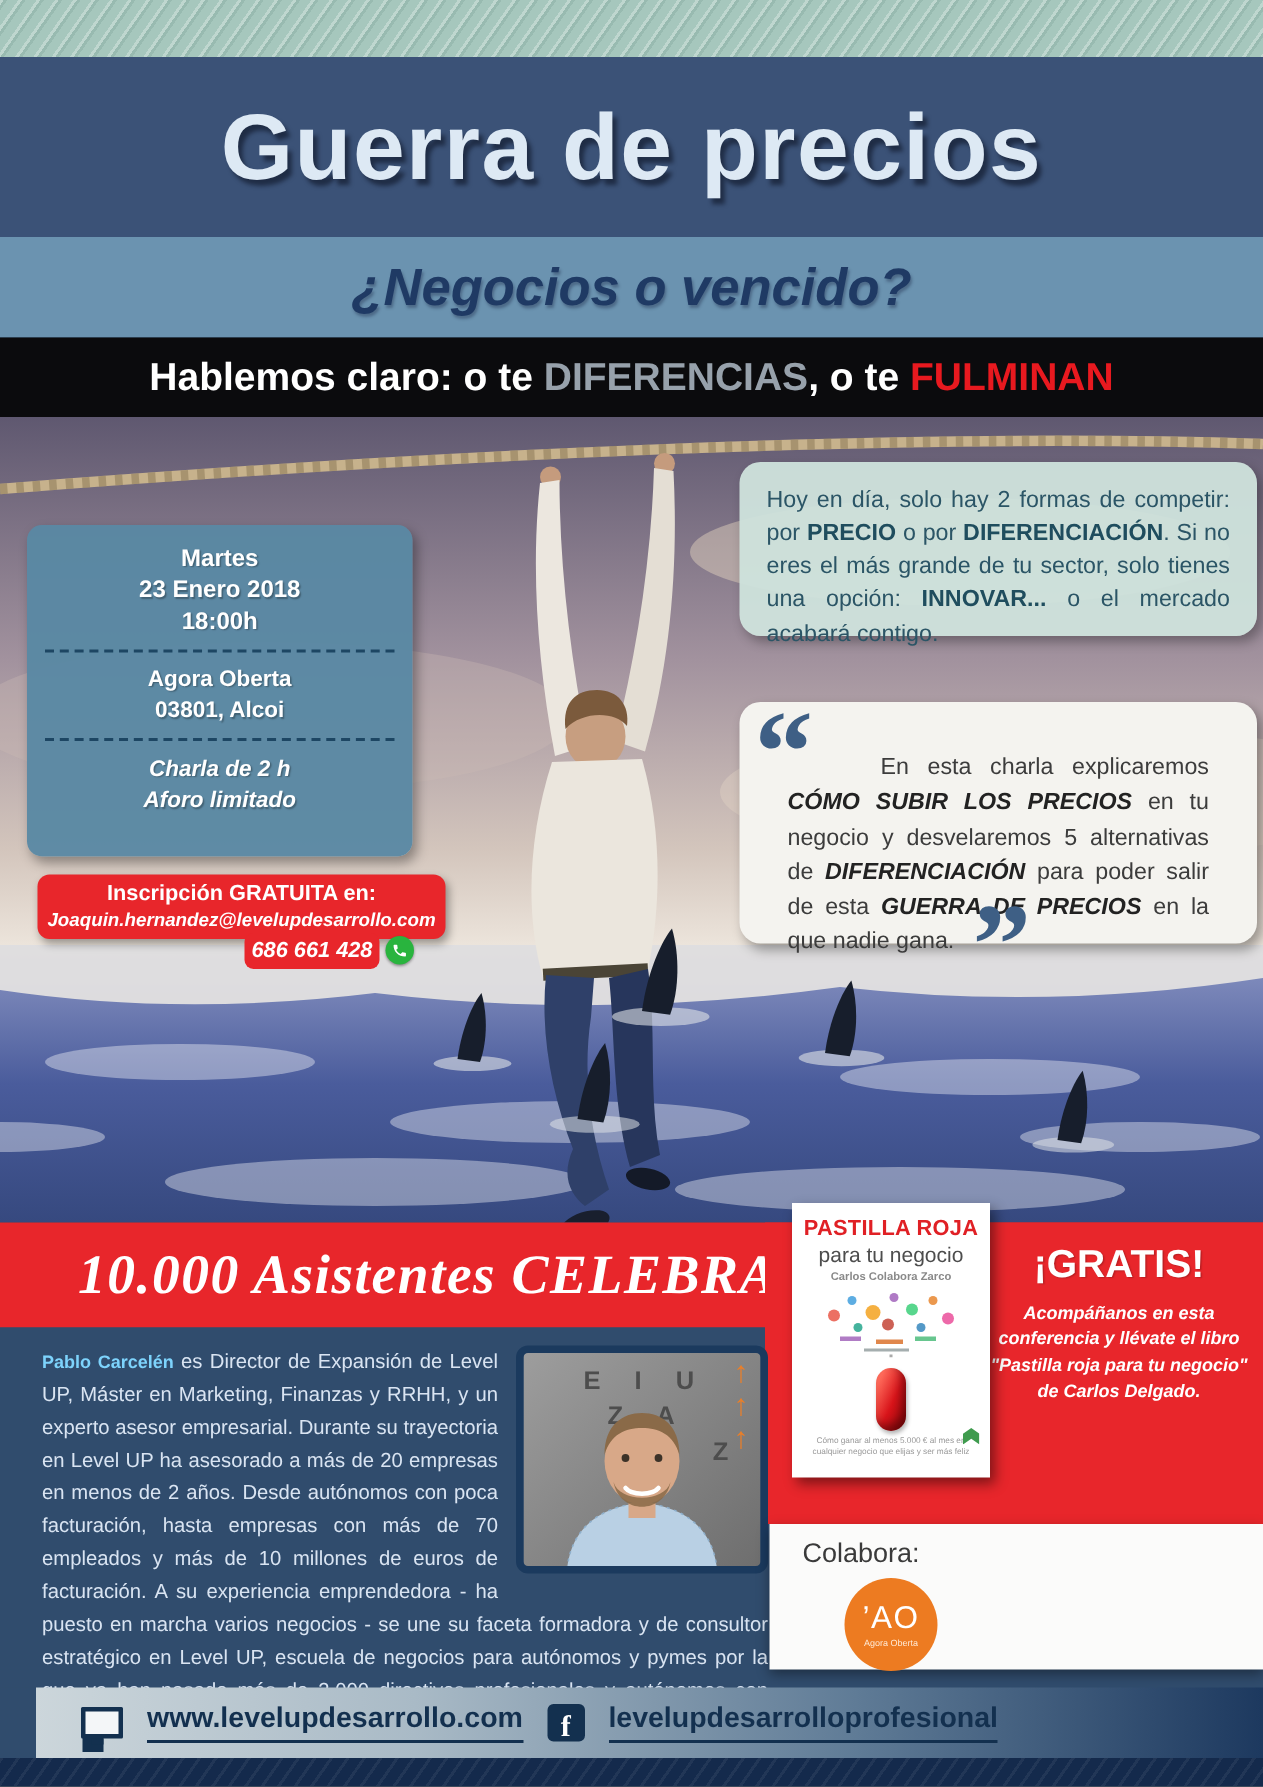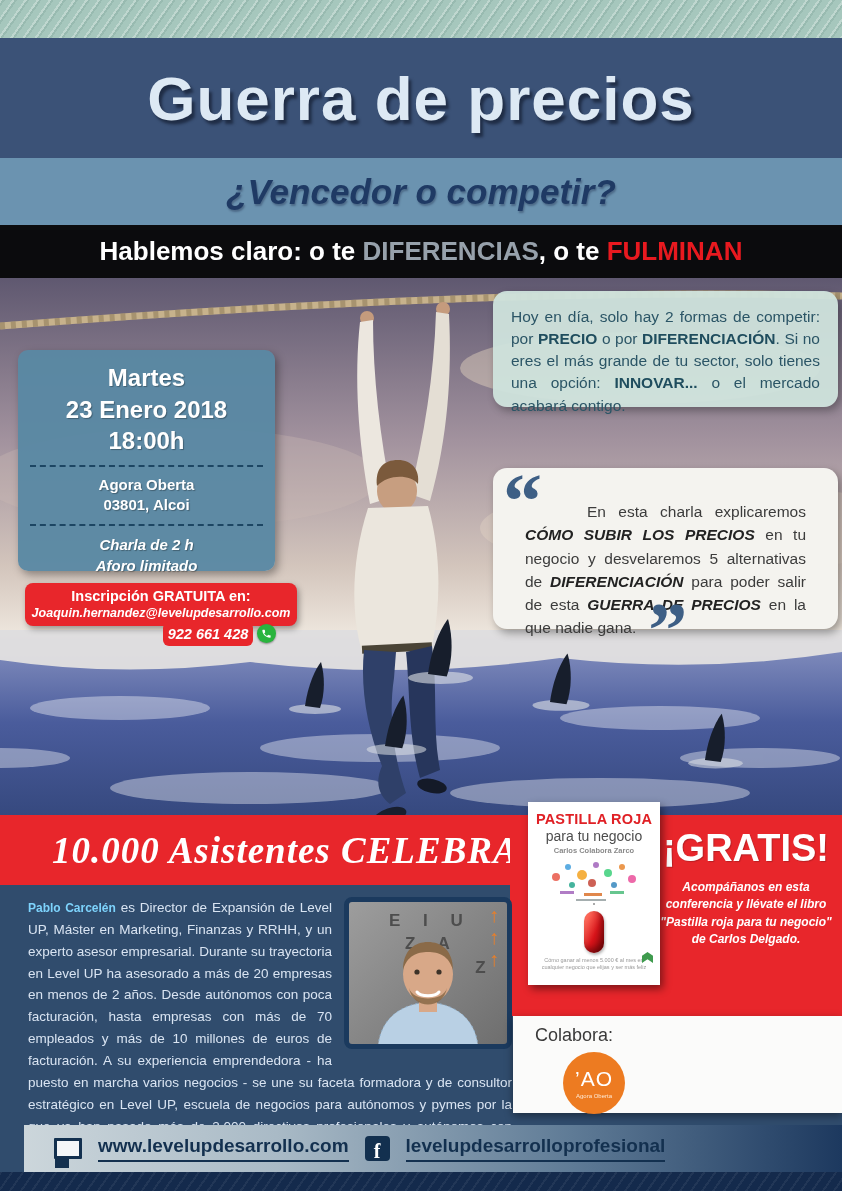--- a/index.html
+++ b/index.html
@@ -24,56 +24,56 @@
   .black-bar .hl-gray{color:#97a1ab;}
   .black-bar .hl-red{color:#e8191f;}
 
   
   .hero{top:278px;left:0;width:842px;height:537px;}
 
   
   .schedule-box{left:18px;top:350px;width:257px;height:221px;background:rgba(90,136,163,.96);
     border-radius:10px;box-shadow:3px 4px 8px rgba(0,0,0,.35);color:#fff;text-align:center;
     box-sizing:border-box;padding:12px 10px;}
-  .schedule-box .l1{font-size:24px;font-weight:800;line-height:1.32;text-shadow:1px 1px 1px rgba(0,0,0,.3);}
+  .schedule-box .l1{font-size:16px;font-weight:800;line-height:1.32;text-shadow:1px 1px 1px rgba(0,0,0,.3);}
   .schedule-box .divider{border-top:2px dashed #1d4663;margin:8px 2px;}
   .schedule-box .l2{font-size:15px;font-weight:800;line-height:1.35;text-shadow:1px 1px 1px rgba(0,0,0,.3);}
   .schedule-box .l3{font-size:15px;font-weight:800;font-style:italic;line-height:1.4;text-shadow:1px 1px 1px rgba(0,0,0,.3);}
 
   
   .inscribe-box{left:25px;top:583px;width:272px;background:#e8262b;border-radius:8px;
     box-sizing:border-box;padding:5px 6px 6px;color:#fff;text-align:center;box-shadow:2px 3px 6px rgba(0,0,0,.35);}
   .inscribe-box .t1{font-size:14.5px;font-weight:800;}
   .inscribe-box .t2{font-size:12.5px;font-style:italic;font-weight:700;margin-top:2px;}
   .phone-box{left:163px;top:622px;width:90px;height:24px;background:#e8262b;border-radius:6px;
     color:#fff;font-size:14.5px;font-weight:800;font-style:italic;display:flex;align-items:center;justify-content:center;}
   .wa-icon{left:257px;top:624px;width:19px;height:19px;border-radius:50%;background:#29b43e;
     display:flex;align-items:center;justify-content:center;box-shadow:0 1px 2px rgba(0,0,0,.4);}
 
   
-  .info-box{left:493px;top:291px;width:345px;height:116px;background:rgba(207,227,220,.95);border-radius:14px;
+  .info-box{left:493px;top:308px;width:345px;height:116px;background:rgba(207,227,220,.95);border-radius:14px;
     box-sizing:border-box;padding:15px 18px;color:#2b5566;font-size:15.5px;line-height:1.43;text-align:justify;
     box-shadow:3px 4px 8px rgba(0,0,0,.3);}
   .info-box b{color:#1f4d5e;}
   .quote-box{left:493px;top:468px;width:345px;height:161px;background:#f4f3ef;border-radius:14px;
     box-sizing:border-box;padding:20px 20px;color:#3c3c3c;font-size:15.5px;line-height:1.5;text-align:justify;
     box-shadow:3px 4px 8px rgba(0,0,0,.35);}
   .quote-box p{margin:12px;text-indent:62px;}
   .quote-box b{font-style:italic;color:#222;}
   .q-open,.q-close{position:absolute;font-family:"Liberation Serif",serif;font-weight:bold;color:#3e5f85;line-height:1;}
   .q-open{font-size:78px;left:10px;top:-6px;}
   .q-close{font-size:78px;left:45%;bottom:-40px;}
 
   
   .red-band{top:815px;left:0;width:842px;height:70px;background:#e8262b;display:flex;align-items:center;}
   .red-band h3{margin:0 0 0 52px;font-family:"Liberation Serif",serif;font-style:italic;font-weight:600;
     font-size:37px;color:#fff;letter-spacing:1px;}
   .gratis-panel{left:510px;top:815px;width:332px;height:201px;background:#e8262b;}
   .gratis-inner{position:absolute;right:4px;top:12px;width:184px;text-align:center;color:#fff;}
-  .gratis-inner .g-title{font-size:38px;font-weight:800;text-shadow:1px 1px 1px rgba(0,0,0,.2);}
+  .gratis-inner .g-title{font-size:26px;font-weight:800;text-shadow:1px 1px 1px rgba(0,0,0,.2);}
   .gratis-inner .g-text{font-size:12px;font-style:italic;font-weight:600;line-height:1.45;margin-top:9px;padding:0 4px;}
 
   
   .navy-panel{top:885px;left:0;width:842px;height:240px;background:#304c6d;}
   .bio{left:28px;top:897px;width:484px;color:#d9e4f2;font-size:13.5px;line-height:1.62;text-align:justify;}
   .bio .name{font-weight:800;font-size:12px;color:#7dd3fc;}
   .portrait{float:right;width:158px;height:142px;margin:0 0 8px 12px;border:5px solid #1b3a5e;border-radius:8px;
     background:linear-gradient(135deg,#9d9d9d,#6e6e6e);position:relative;overflow:hidden;}
   .portrait .ltr{position:absolute;color:#4d4d4d;font-weight:800;font-size:17px;letter-spacing:9px;}
   .portrait .arrowcol{position:absolute;right:8px;top:2px;color:#e87f2a;font-size:20px;font-weight:800;line-height:1.1;}
@@ -196,21 +196,21 @@
     </svg>
   </div>
 
   <div class="abs top-strip"></div>
 
   <div class="abs header">
     <h1>Guerra de precios</h1>
   </div>
 
   <div class="abs subtitle-band">
-    <h2>¿Vencedor o competir?</h2>
+    <h2>¿Negocios o vencido?</h2>
   </div>
 
   <div class="abs black-bar"><span>Hablemos claro: o te </span><span class="hl-gray">DIFERENCIAS</span><span>, o te </span><span class="hl-red">FULMINAN</span></div>
 
   <div class="abs schedule-box">
     <div class="l1">Martes</div>
     <div class="l1">23 Enero 2018</div>
     <div class="l1">18:00h</div>
     <div class="divider"></div>
     <div class="l2">Agora Oberta</div>
@@ -218,21 +218,21 @@
     <div class="divider"></div>
     <div class="l3">Charla de 2 h</div>
     <div class="l3">Aforo limitado</div>
   </div>
 
   <div class="abs inscribe-box">
     <div class="t1">Inscripción GRATUITA en:</div>
     <div class="t2">Joaquin.hernandez@levelupdesarrollo.com</div>
   </div>
   <div class="abs phone-box">
-    <span>922 661 428</span>
+    <span>686 661 428</span>
   </div>
   <div class="abs wa-icon">
     <svg width="11" height="11" viewBox="0 0 24 24">
       <path fill="#ffffff" d="M6.6 10.8c1.4 2.8 3.8 5.2 6.6 6.6l2.2-2.2c.3-.3.7-.4 1-.2 1.1.4 2.3.6 3.6.6.6 0 1 .4 1 1V20c0 .6-.4 1-1 1C10.1 21 3 13.9 3 5c0-.6.4-1 1-1h3.5c.6 0 1 .4 1 1 0 1.2.2 2.4.6 3.6.1.3 0 .7-.2 1l-2.3 2.2z"></path>
     </svg>
   </div>
 
   <div class="abs info-box"><span>Hoy en día, solo hay 2 formas de competir: por </span><b>PRECIO</b><span> o por </span><b>DIFERENCIACIÓN</b><span>. Si no eres el más grande de tu sector, solo tienes una opción: </span><b>INNOVAR...</b><span> o el mercado acabará contigo.</span></div>
 
   <div class="abs quote-box">

